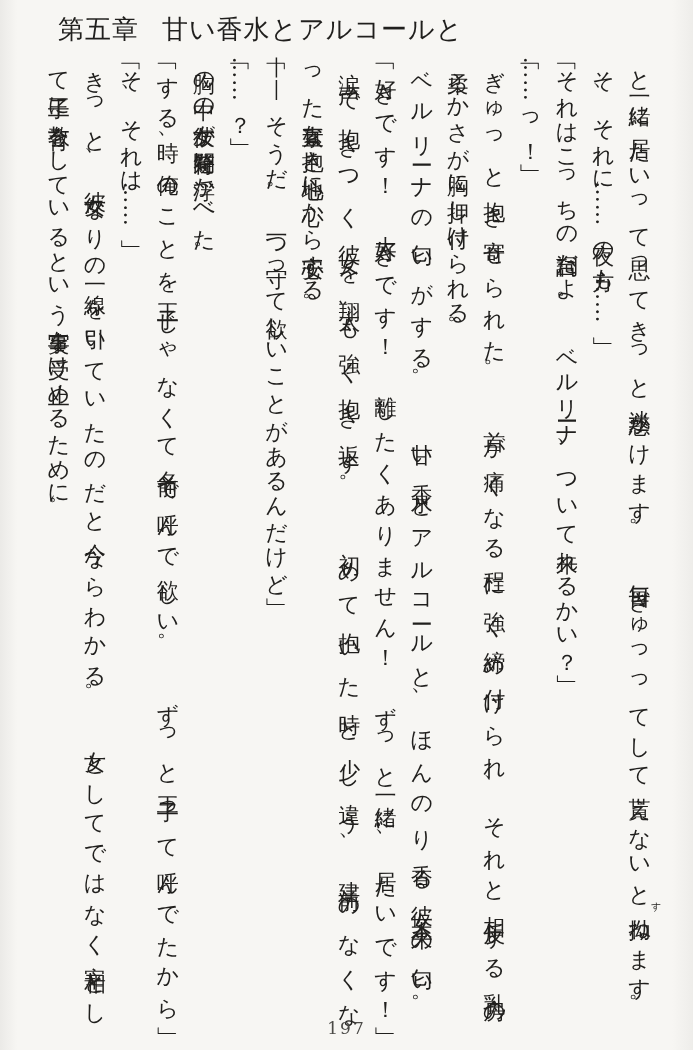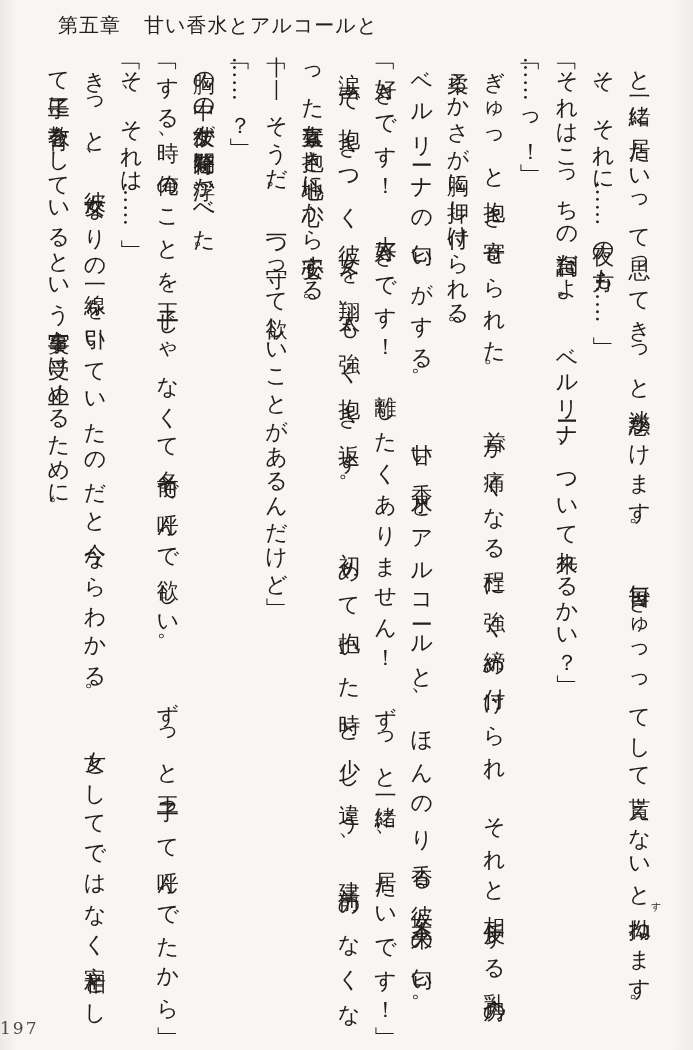--- a/index.html
+++ b/index.html
@@ -11,37 +11,37 @@
     font-family:"DejaVu Serif","Liberation Serif",serif;
     color:#201f1d;
   }
   .page::before{
     content:"";position:absolute;inset:0;pointer-events:none;
     background:radial-gradient(145% 125% at 55% 45%, rgba(0,0,0,0) 62%, rgba(0,0,0,0.07) 100%);
   }
   .chapter-header{
     position:absolute;top:12px;left:58px;
     display:flex;gap:23px;
-    font-size:20px;letter-spacing:1px;white-space:nowrap;
+    font-size:26px;letter-spacing:1px;white-space:nowrap;
   }
   .body-text{
     position:absolute;top:56px;right:32px;height:958px;
     writing-mode:vertical-rl;
     text-orientation:mixed;
     font-size:22px;
     line-height:36.3px;
     letter-spacing:0.5px;
   }
   .col{height:958px;margin:0;}
   .col.fill{text-align:justify;text-align-last:justify;}
   ruby{ruby-position:over;}
   ruby rt{font-size:10px;letter-spacing:0;}
   .page-number{
     position:absolute;bottom:12px;left:0;width:100%;
-    font-size:17px;letter-spacing:2px;color:#4b4a47;
+    text-align:center;font-size:17px;letter-spacing:2px;color:#4b4a47;
     font-family:"DejaVu Serif","Liberation Serif",serif;
   }
 </style>
 </head>
 <body>
 
 <div class="page">
 
   <div class="chapter-header">
     <span>第五章</span>

